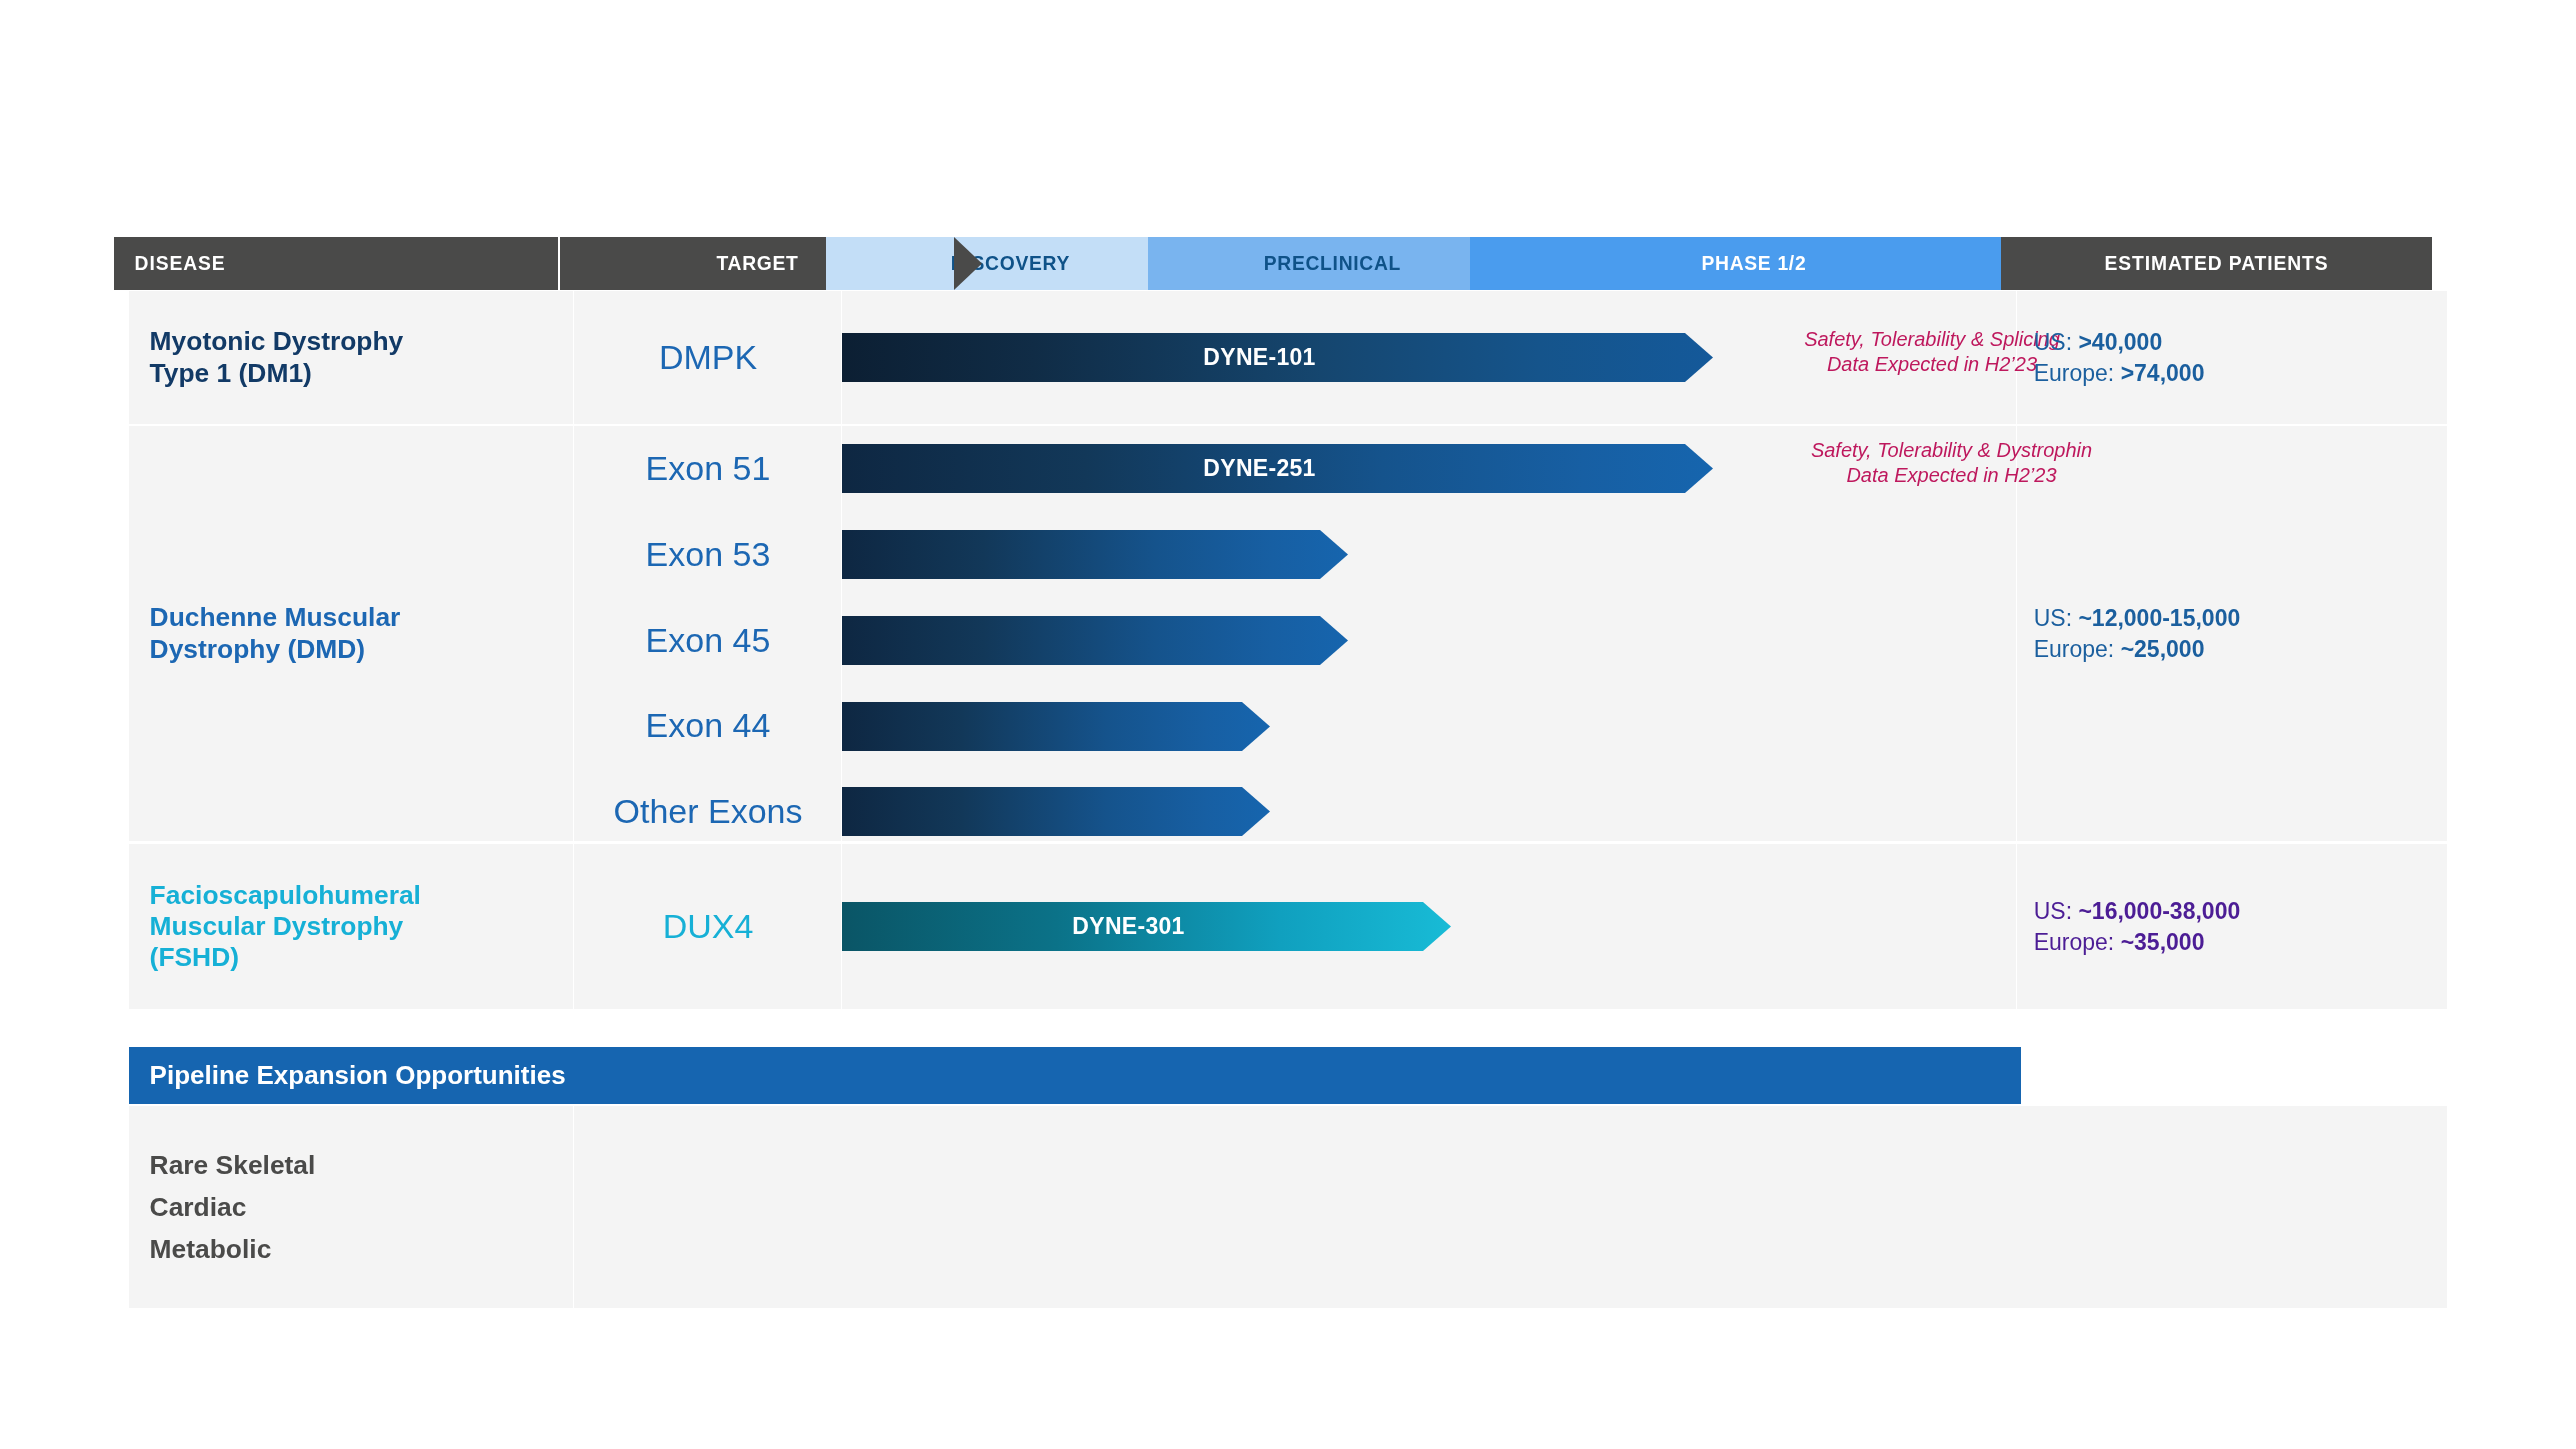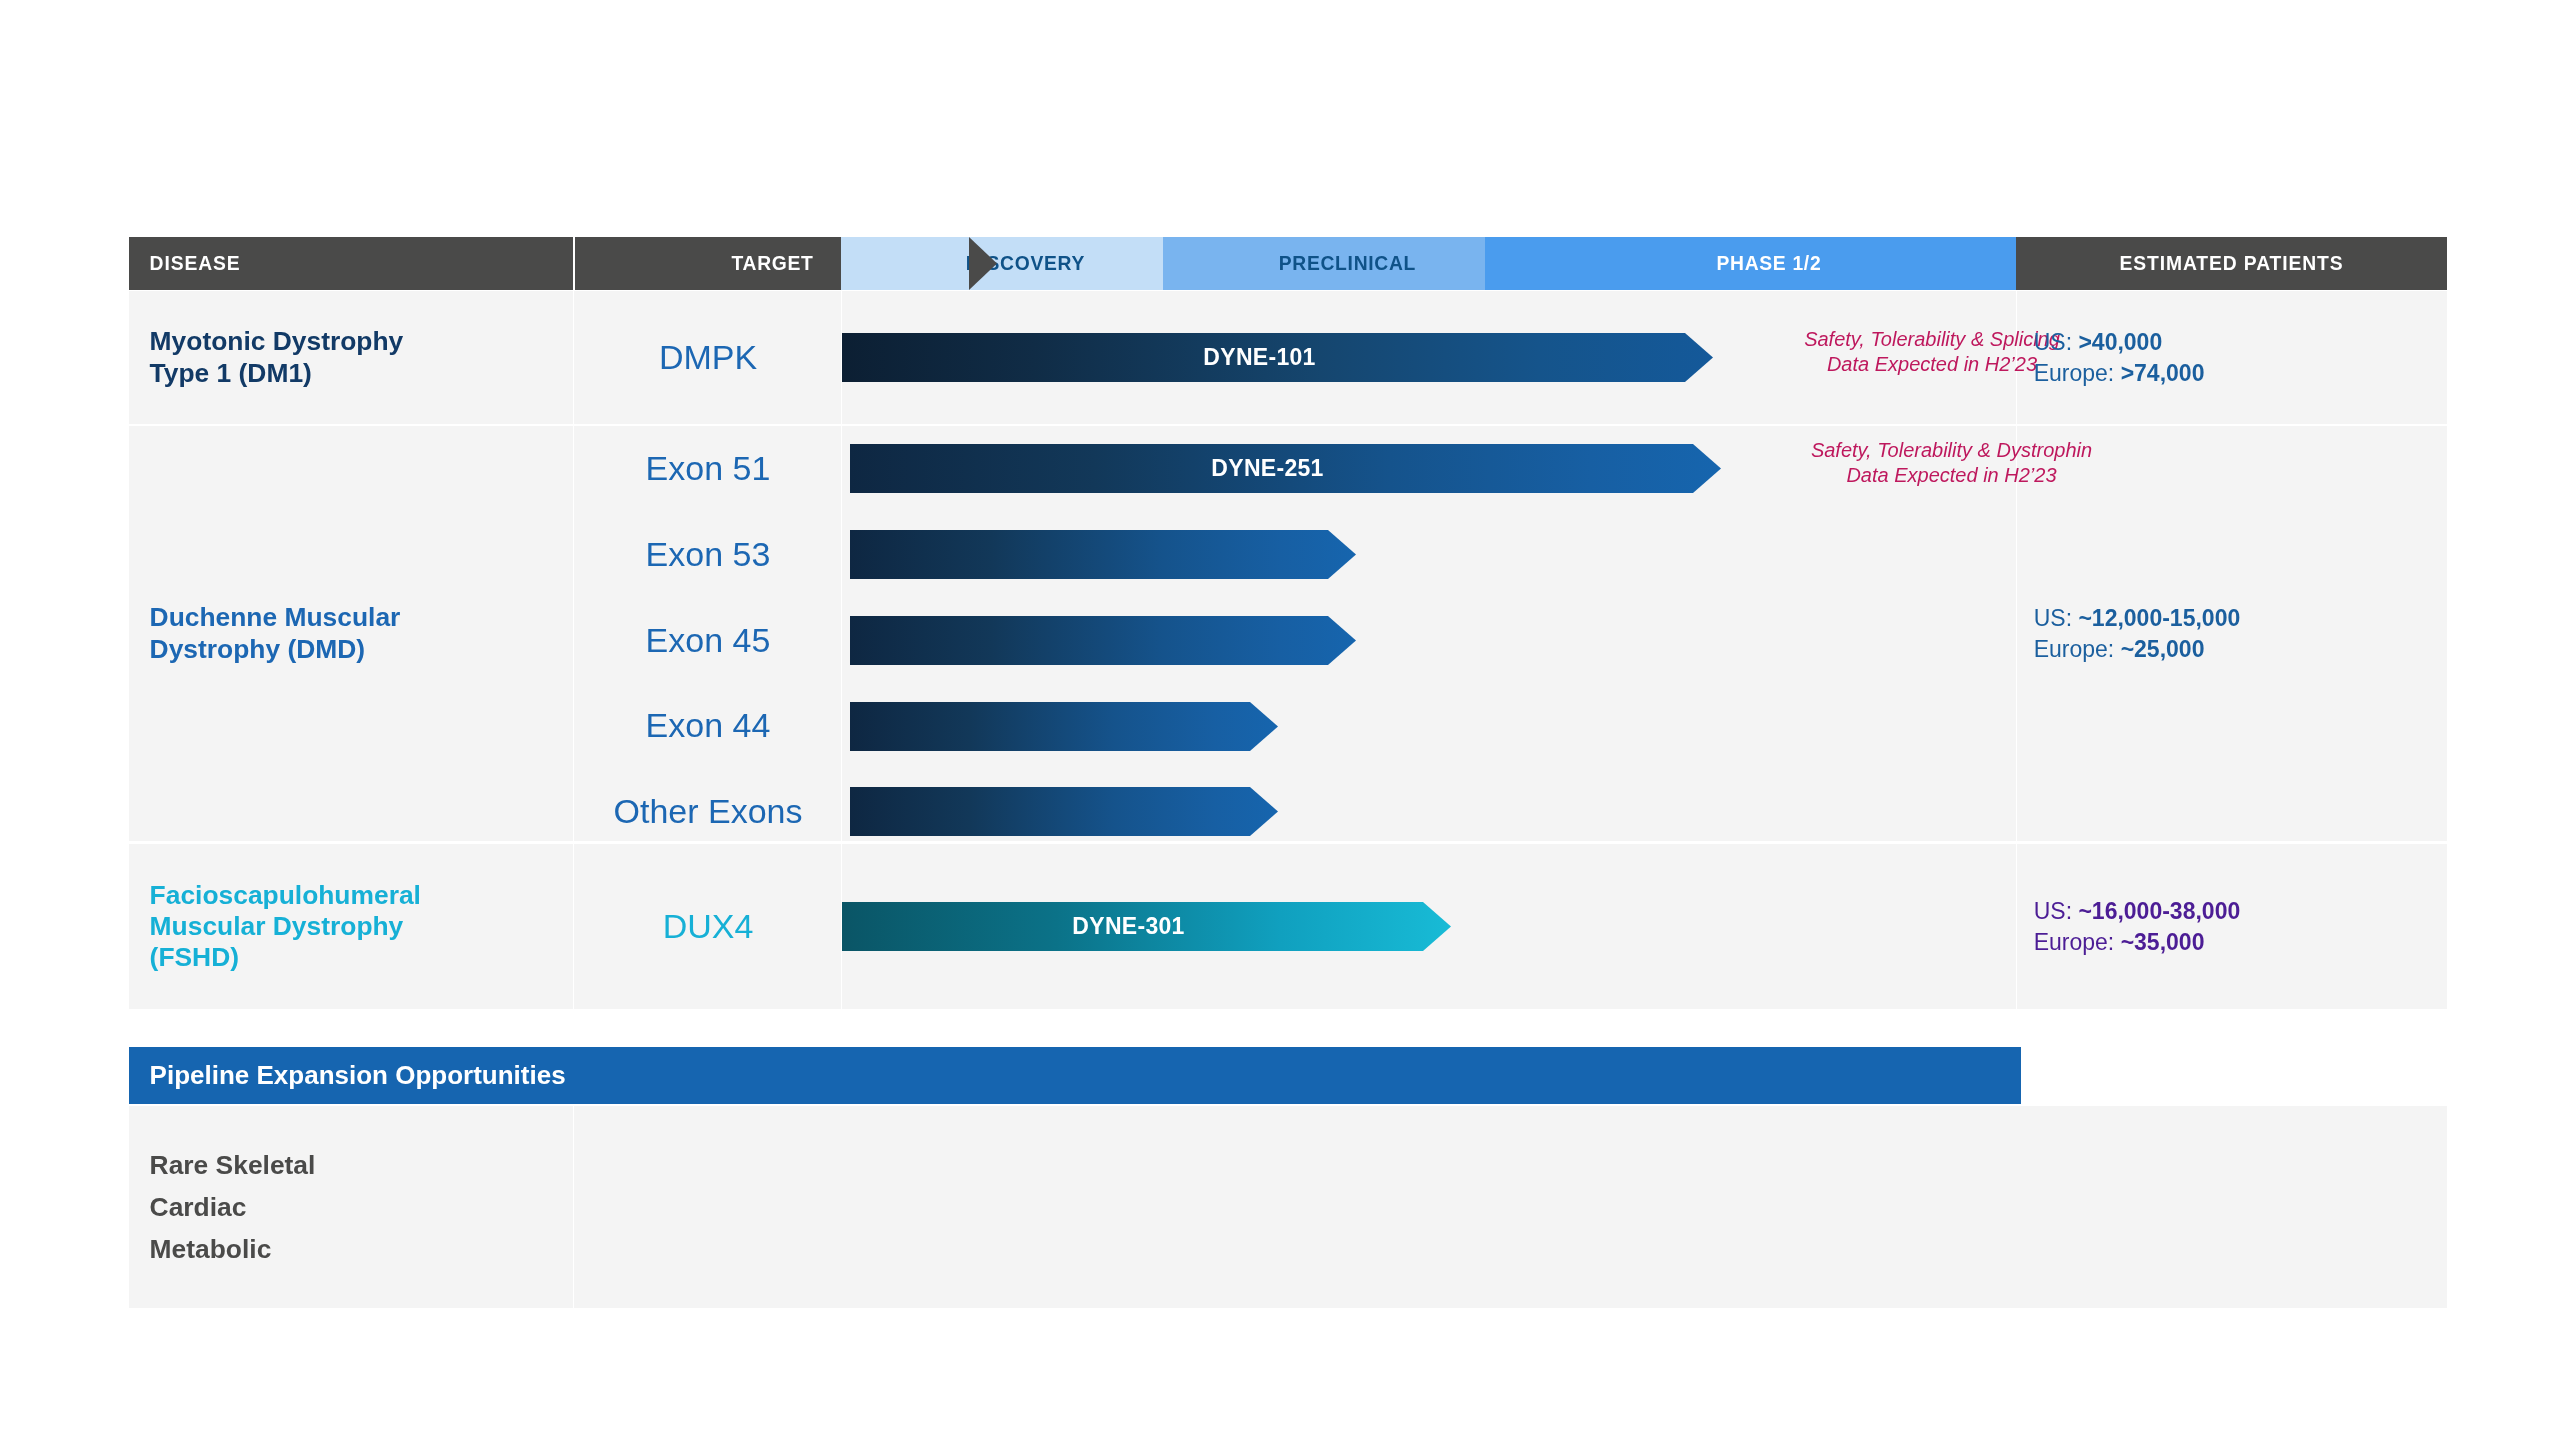--- a/index.html
+++ b/index.html
@@ -1,20 +1,20 @@
 <!DOCTYPE html>
 <html style="font-size:10.3px"><head>
 <meta charset="utf-8">
 <style>
   html,body{margin:0;padding:0;background:#ffffff;}
   body{width:2576px;height:1449px;font-family:"Liberation Sans",sans-serif;-webkit-font-smoothing:antialiased;}
   .canvas{position:relative;width:2576px;height:1449px;background:#ffffff;overflow:hidden;}
 
   
-  .hdr{position:absolute;left:129px;top:237px;width:2318px;height:53px;}
+  .hdr{position:absolute;left:114px;top:237px;width:2318px;height:53px;}
   .hdr-cell{position:absolute;top:0;height:53px;display:flex;align-items:center;justify-content:center;
             color:#ffffff;font-weight:bold;font-size:19.3px;letter-spacing:0.7px;}
   .hdr-dark{background:#4a4a49;}
   .hdr-disease{left:0;width:444px;justify-content:flex-start;padding-left:20.6px;box-sizing:border-box;letter-spacing:0.9px;}
   .hdr-divider{position:absolute;left:444px;top:0;width:1.3px;height:53px;background:#ffffff;z-index:3;}
   .hdr-target{left:446px;width:395px;}
   .hdr-target-tip{position:absolute;left:840px;top:0;width:28px;height:53px;background:#4a4a49;
                   clip-path:polygon(0 0,0 100%,100% 50%);z-index:2;}
   .hdr-patients{left:1887px;width:431px;letter-spacing:0.9px;}
 
@@ -55,21 +55,21 @@
   .p-blue{color:#1b5f9e;}
   .p-cyan{color:#4c1d95;}
   .patients-cell b{font-weight:bold;}
 
   
   .bar{position:absolute;height:49px;display:flex;align-items:center;justify-content:center;
        color:#ffffff;font-weight:bold;font-size:23px;letter-spacing:0.3px;
        clip-path:polygon(0 0,calc(100% - 28px) 0,100% 50%,calc(100% - 28px) 100%,0 100%);}
   .bar span{display:block;transform:translateX(-18px);}
   .bar-navy{background:linear-gradient(90deg,#0c1f33 0%,#102c46 22%,#15466f 55%,#15548b 80%,#14599a 100%);}
-  .bar-blue{background:linear-gradient(90deg,#0e2742 0%,#123859 28%,#15538c 62%,#175fa3 85%,#1665ae 100%);margin-left:8px;}
+  .bar-blue{background:linear-gradient(90deg,#0e2742 0%,#123859 28%,#15538c 62%,#175fa3 85%,#1665ae 100%);}
   .bar-teal{background:linear-gradient(90deg,#0a5566 0%,#0b7288 35%,#10a0bf 72%,#18bbd6 100%);}
 
   
   .annot{position:absolute;font-style:italic;font-size:20px;line-height:1.26;color:#be185d;text-align:center;}
 
   
   .exp-hdr{position:absolute;left:129px;top:1047px;width:1892px;height:57px;background:#1665b0;
            display:flex;align-items:center;padding-left:20.6px;box-sizing:border-box;
            color:#ffffff;font-weight:bold;font-size:26px;}
   .exp-body{position:absolute;left:129px;top:1106px;width:2318px;height:202px;background:#f4f4f4;}

